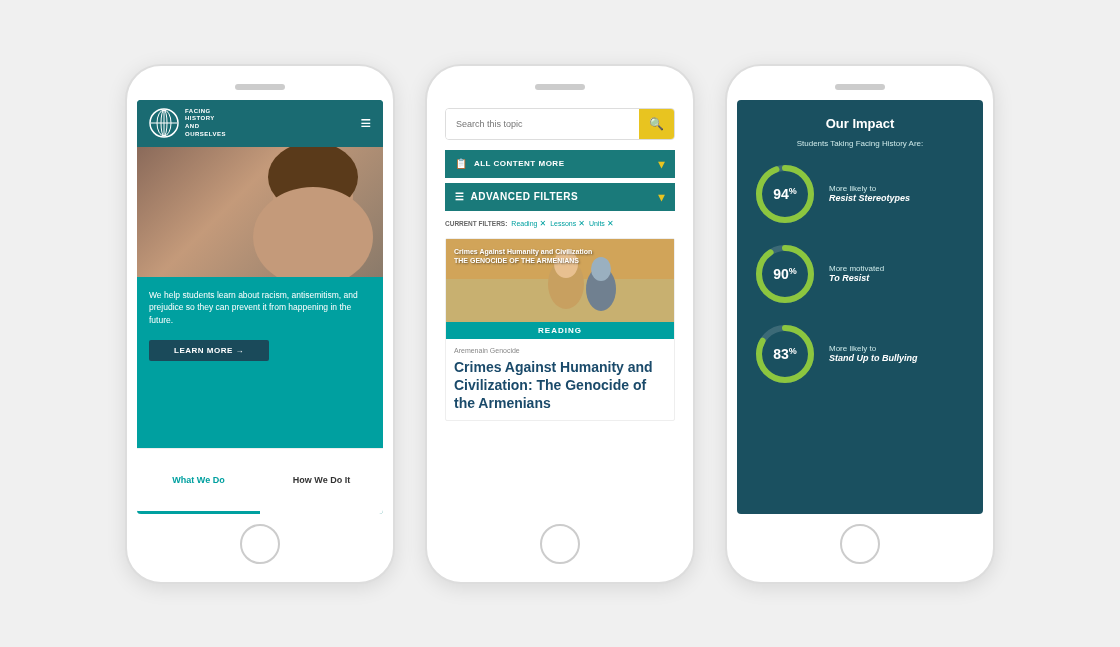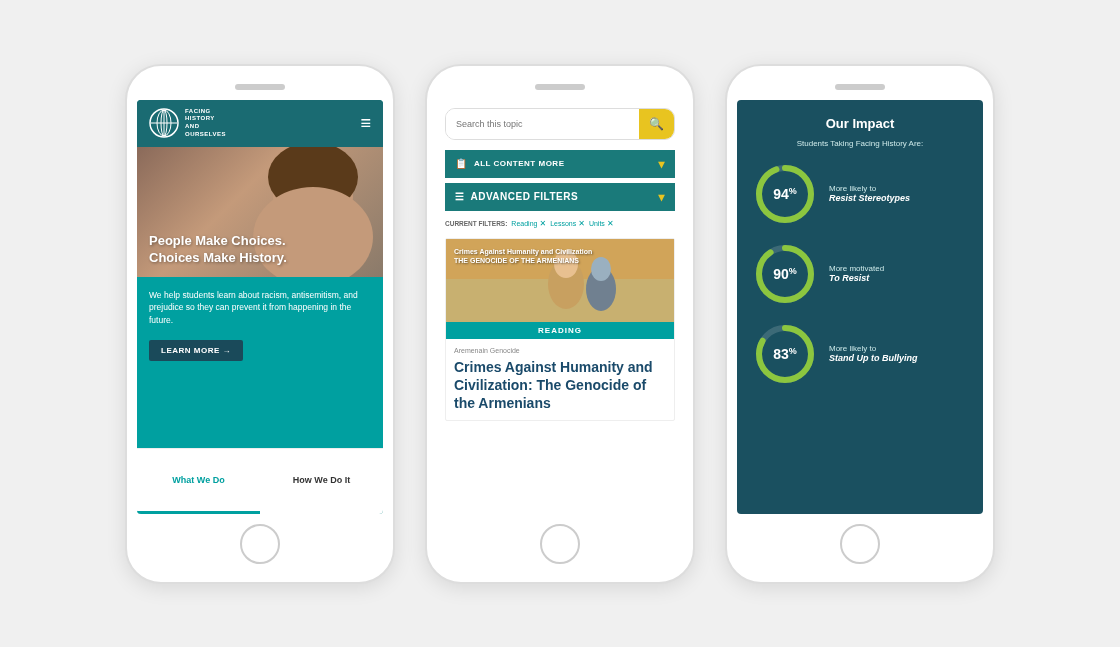--- a/index.html
+++ b/index.html
@@ -136,21 +136,21 @@
       font-size: 8.5px;
       line-height: 1.5;
       margin-bottom: 12px;
     }
 
     .learn-more-btn {
       background: #1a4a5a;
       color: #fff;
       font-size: 8px;
       font-weight: bold;
-      padding: 6px 12px;
+      padding: 6px 25px;
       display: inline-flex;
       align-items: center;
       gap: 4px;
       text-transform: uppercase;
       letter-spacing: 0.5px;
       border-radius: 2px;
     }
 
     .phone1-tabs {
       background: #fff;
@@ -180,21 +180,21 @@
     .phone2-screen {
       background: #fff;
       display: flex;
       flex-direction: column;
     }
 
     .search-bar {
       display: flex;
       margin: 8px;
       border: 1px solid #ddd;
-      border-radius: 10px;
+      border-radius: 4px;
       overflow: hidden;
     }
 
     .search-input {
       flex: 1;
       padding: 8px 10px;
       font-size: 9px;
       color: #999;
       border: none;
       outline: none;
@@ -445,26 +445,20 @@
       </div>
 
       <div class="phone1-hero">
         <div class="hero-img-placeholder">
 
           <svg width="250" height="130" style="position:absolute;top:0;right:-20px;">
             <ellipse cx="160" cy="50" rx="40" ry="50" fill="#c49a7a"></ellipse>
             <ellipse cx="160" cy="30" rx="45" ry="35" fill="#5a3a1a"></ellipse>
             <ellipse cx="160" cy="90" rx="60" ry="50" fill="#c49a7a"></ellipse>
           </svg>
-          <div style="position:relative;z-index:2;">
-            <div class="hero-headline">
-              <div>People Make Choices.</div>
-              <div>Choices Make History.</div>
-            </div>
-          </div>
         </div>
       </div>
 
       <div class="phone1-body">
         <p class="phone1-description">We help students learn about racism, antisemitism, and prejudice so they can prevent it from happening in the future.</p>
         <div class="learn-more-btn">LEARN MORE →</div>
       </div>
 
       <div class="phone1-tabs">
         <div class="tab-item tab-active">What We Do</div>

